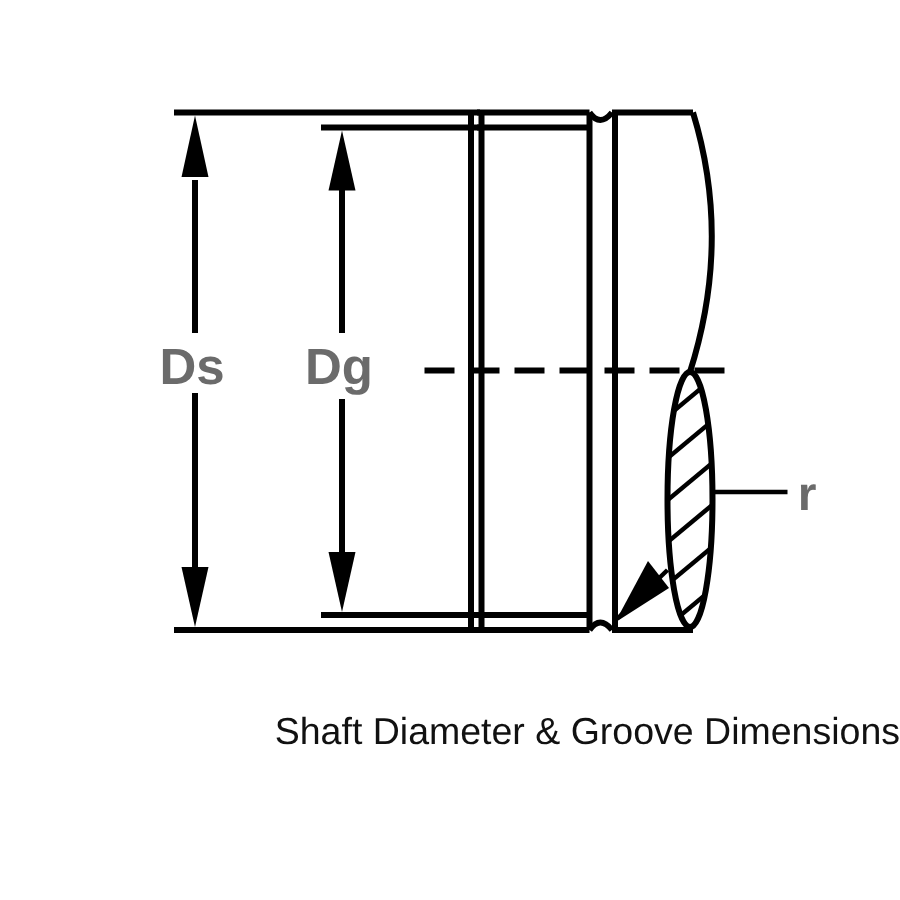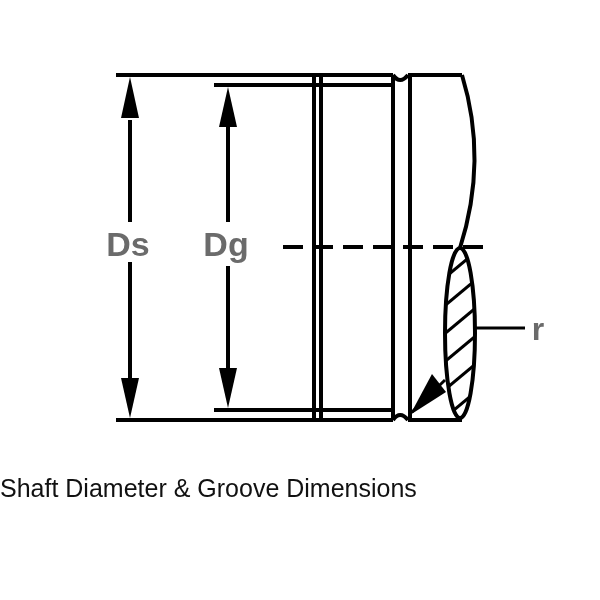--- a/index.html
+++ b/index.html
@@ -1,20 +1,20 @@
 <!DOCTYPE html>
 <html><head>
   <meta charset="utf-8">
   <style>
     html, body { margin: 0; padding: 0; background: #ffffff; }
     body { width: 600px; height: 600px; position: relative; overflow: hidden; }
     .canvas { position: absolute; left: 0; top: 0; width: 600px; height: 600px; }
     .dim-label { font-family: "Liberation Sans", sans-serif; font-weight: bold; fill: #6b6b6b; }
     .caption {
-      position: absolute; left: 0; top: 474px; width: 600px; text-align: left;
+      position: absolute; left: 0; top: 474px; width: 600px; text-align: right;
       font-family: "Liberation Sans", sans-serif; font-size: 25px; color: #111111;
     }
   </style>
 </head>
 <body>
 
 <svg class="canvas" viewBox="0 0 600 600" xmlns="http://www.w3.org/2000/svg">
   <defs>
     <clipPath id="ellipseClip">
       <ellipse cx="460" cy="333" rx="15" ry="85"></ellipse>

